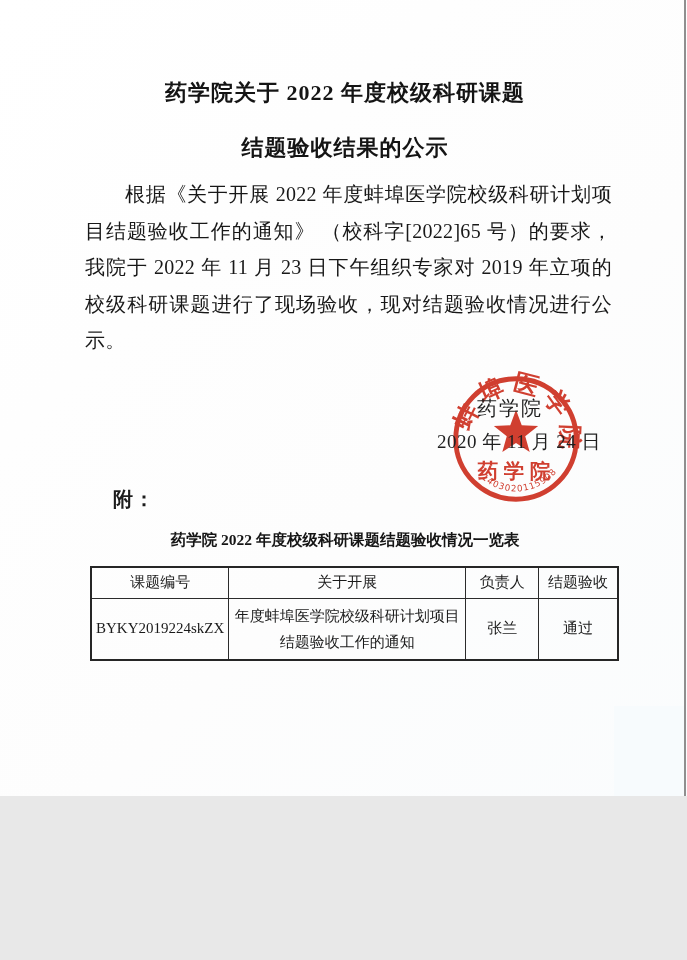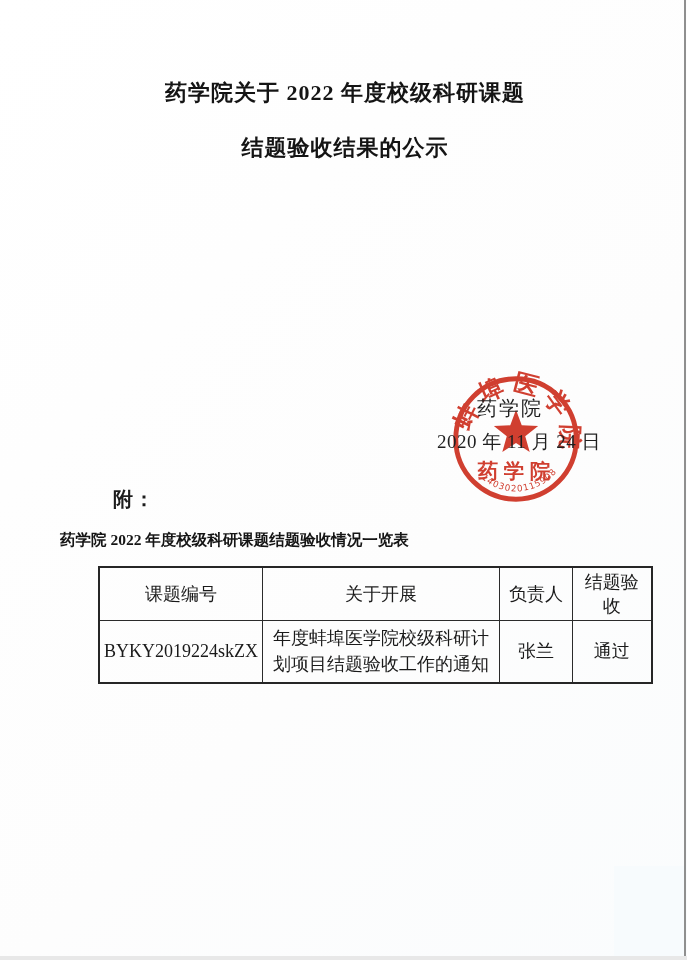--- a/index.html
+++ b/index.html
@@ -1,20 +1,20 @@
 <!DOCTYPE html>
 <html><head>
 <meta charset="utf-8">
 <style>
   * { margin: 0; padding: 0; box-sizing: border-box; }
   html, body { background: #e8e8e8; }
   .page {
     position: relative;
     width: 687px;
-    height: 956px;
+    height: 796px;
     margin: 0 auto;
     background: linear-gradient(135deg, #ffffff 0%, #fdfdfd 60%, #fafcfd 100%);
     overflow: hidden;
     font-family: "Liberation Serif", "DejaVu Serif", serif;
     color: #1c1c1c;
   }
   .scan-edge-right {
     position: absolute; top: 0; right: 1px; width: 2px; height: 960px;
     background: #8f8f8f;
   }
@@ -49,26 +49,26 @@
   }
   #sig-dept { left: 477px; top: 395px; font-size: 20px; letter-spacing: 2px; }
   #sig-date { left: 437px; top: 429px; font-size: 19px; letter-spacing: 0.5px; white-space: nowrap; }
 
   .attachment-label {
     position: absolute; left: 113px; top: 486px;
     font-size: 20px; font-weight: bold; letter-spacing: 1px;
   }
   .table-title {
     position: absolute; left: 60px; top: 530px; width: 570px;
-    text-align: left; font-size: 15.5px; font-weight: bold; color: #151515;
+    text-align: center; font-size: 15.5px; font-weight: bold; color: #151515;
   }
   table.results {
     position: absolute; left: 90px; top: 566px;
     border-collapse: collapse; table-layout: fixed;
-    font-size: 18px; color: #1a1a1a; background: transparent; margin-left: 8px;
+    font-size: 15px; color: #1a1a1a; background: transparent;
   }
   table.results th, table.results td {
     border: 1.5px solid #2b2b2b; text-align: center; vertical-align: middle;
     font-weight: normal; padding: 2px 4px;
   }
   table.results { border: 2px solid #262626; }
   th.c1, td.c1 { width: 118px; }
   th.c2, td.c2 { width: 237px; }
   th.c3, td.c3 { width: 73px; }
   th.c4, td.c4 { width: 79px; }
@@ -77,20 +77,23 @@
   td.c2 { line-height: 26px; padding: 4px 10px; }
 </style>
 </head>
 <body>
 
 <div class="page">
 
   <div class="doc-title line1">药学院关于 2022 年度校级科研课题</div>
   <div class="doc-title line2">结题验收结果的公示</div>
 
+  <div class="body-text" id="paragraph1">
+    <p>根据《关于开展 2022 年度蚌埠医学院校级科研计划项目结题验收工作的通知》 （校科字[2022]65 号）的要求，我院于 2022 年 11 月 23 日下午组织专家对 2019 年立项的校级科研课题进行了现场验收，现对结题验收情况进行公示。</p>
+  </div>
 
 
   <div class="stamp">
     <svg width="136" height="136" viewBox="0 0 140 140" xmlns="http://www.w3.org/2000/svg">
       <defs>
         <path id="arc-top" d="M 23.2 65.9 A 47 47 0 1 1 116.8 74.1" fill="none"></path>
         <path id="arc-bottom" d="M 21.1 92.8 A 54 54 0 0 0 118.9 92.8" fill="none"></path>
       </defs>
       <circle cx="70" cy="70" r="62" fill="none" stroke="#cd2f1f" stroke-width="5"></circle>
       <text font-size="25" font-weight="bold" fill="#cd2f1f" letter-spacing="7" font-family="Liberation Serif, DejaVu Serif, serif">

